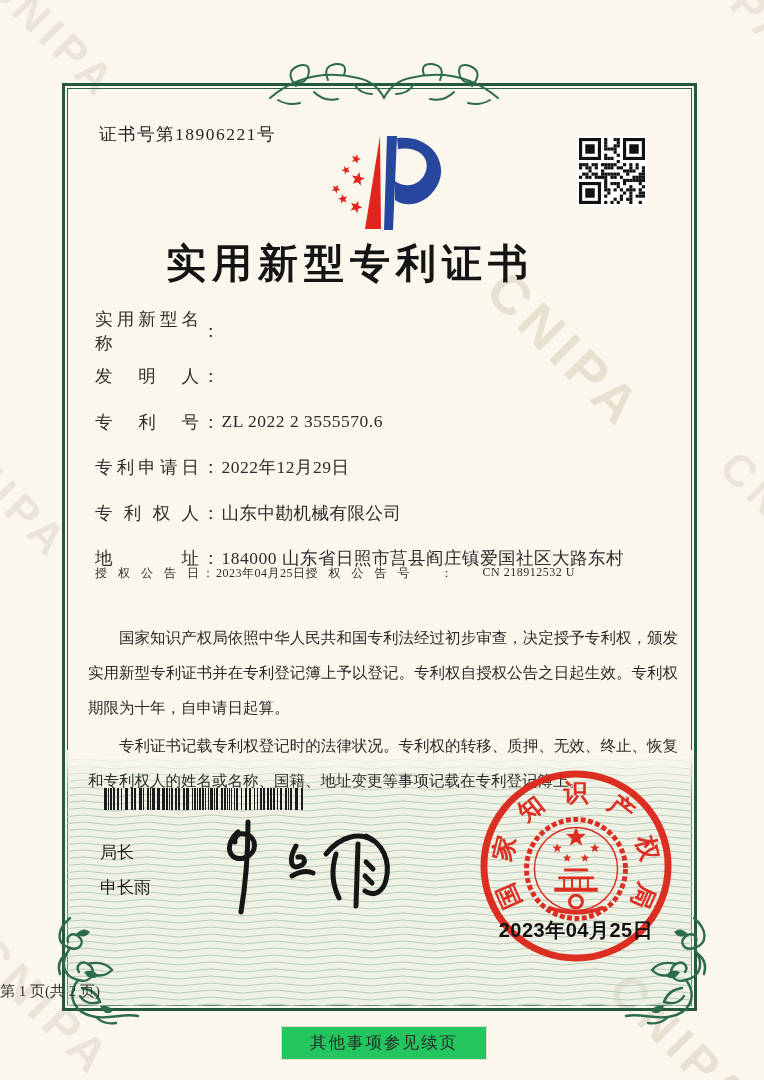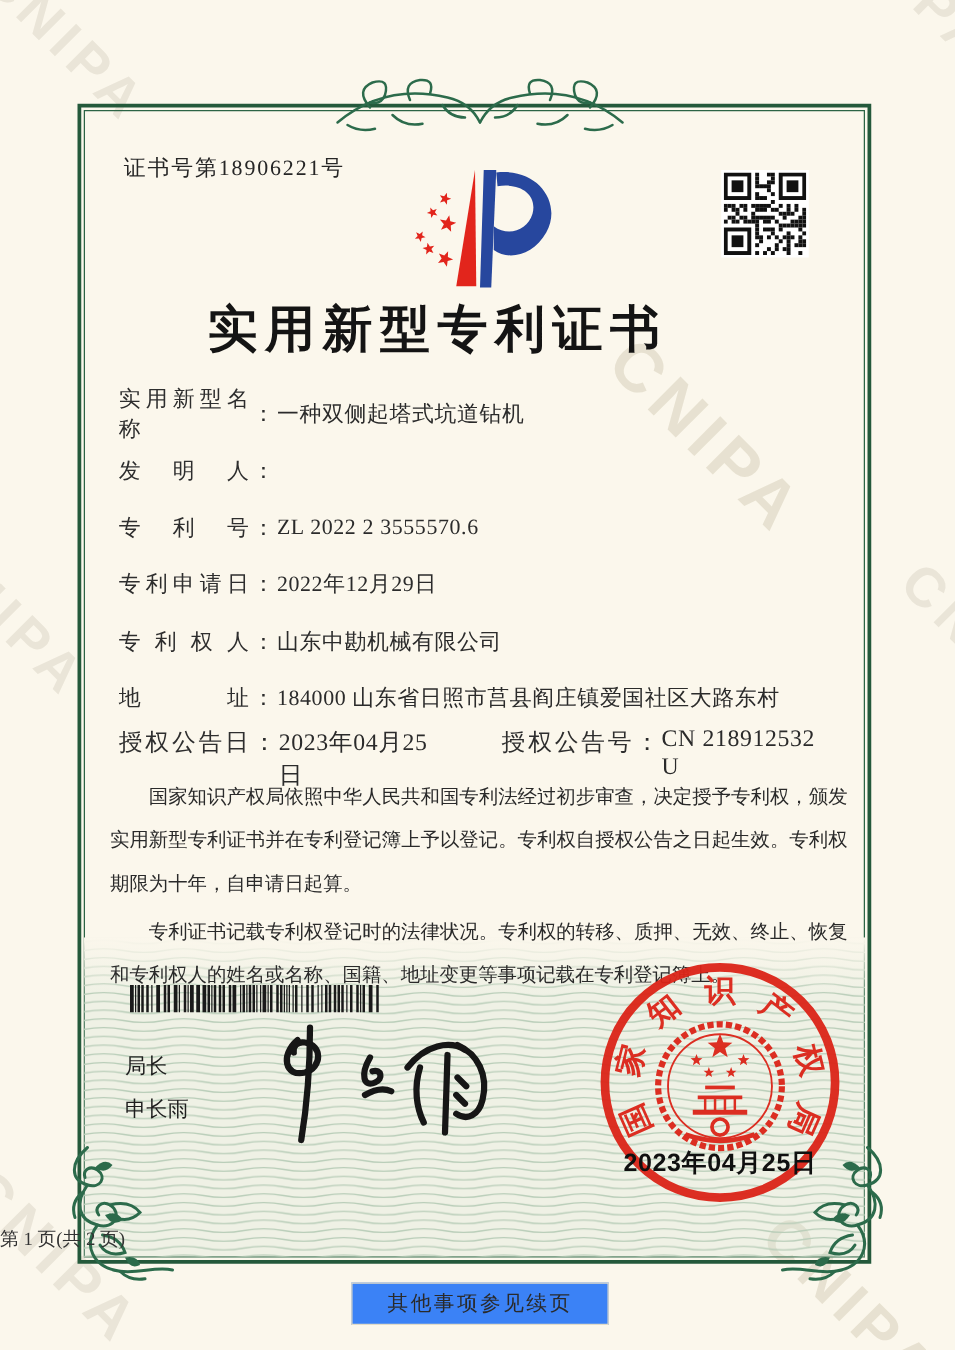--- a/index.html
+++ b/index.html
@@ -27,43 +27,43 @@
   .qr{position:absolute; left:577px; top:136px; background:#fff; padding:2px;}
   .title{
     position:absolute; left:0; width:700px; top:236px; margin:0; text-align:center;
     font-size:40px; font-weight:bold; letter-spacing:6px; color:#141414;
   }
   .fields{position:absolute; left:95px; top:308px; width:560px;}
   .frow{height:45.5px; display:flex; align-items:center; font-size:17.5px;}
   .flabel{display:inline-block; width:104px; text-align:justify; text-align-last:justify; color:#2e2e2e;}
   .colon{margin:0 2px 0 3px;}
   .fvalue{flex:1; letter-spacing:0.5px;}
-  .grant-row{position:absolute; left:95px; top:581px; width:560px; display:flex; font-size:19px;}
+  .grant-row{position:absolute; left:95px; top:565px; width:560px; display:flex; font-size:12px;}
   .grant-pair{display:flex;}
-  .grant-pair.second{margin-left:56px;}
+  .grant-pair.second{gap:28px;}
   .paras{
     position:absolute; left:88px; top:620px; width:590px;
     font-size:15.5px; line-height:35px; text-align:justify; color:#2a2a2a;
   }
   .paras p{margin:0 0 3px 0; text-indent:2em;}
   .barcode{position:absolute; left:104px; top:788px;}
   .officer{position:absolute; left:100px; top:841px;
     font-family:"Liberation Sans","DejaVu Sans",sans-serif; font-size:17px; color:#1d1d1d;}
   .officer div{margin-bottom:12px;}
   .signature{position:absolute; left:208px; top:818px;}
   .seal{position:absolute; left:477px; top:767px; opacity:0.95;}
   .seal-date{
     position:absolute; left:477px; top:917px; width:198px; text-align:center;
     font-family:"Liberation Sans","DejaVu Sans",sans-serif;
     font-size:20px; font-weight:bold; color:#101010; letter-spacing:0.5px;
   }
   .footer-page{position:absolute; left:0; width:764px; top:982px; text-align:left; font-size:15px; color:#333;}
   .continuation{
     position:absolute; left:281px; top:1026px; width:206px; height:34px;
-    background:#3b82f6; border:1px solid #e2dcc8; box-sizing:border-box;
+    background:#22c55e; border:1px solid #e2dcc8; box-sizing:border-box;
     display:flex; align-items:center; justify-content:center;
     font-size:16.5px; letter-spacing:2px; color:#2a2a2a;text-align:right;
   }
 </style>
 </head>
 <body>
 
 <div class="page">
 
   <span class="wm" style="left:-30px; top:8px;  font-size:44px;">CNIPA</span>
@@ -290,21 +290,20 @@
         <rect x="2" y="16" width="3" height="3"></rect>
       </g>
   </svg>
 
   <h1 class="title">实用新型专利证书</h1>
 
   <div class="fields">
     <div class="frow">
       <span class="flabel">实用新型名称</span>
         <span class="colon">：</span>
-      <span class="fvalue">一种双侧起塔式坑道钻机</span>
     </div>
     <div class="frow">
       <span class="flabel">发明人</span>
         <span class="colon">：</span>
     </div>
     <div class="frow">
       <span class="flabel">专利号</span>
         <span class="colon">：</span>
       <span class="fvalue">ZL 2022 2 3555570.6</span>
     </div>

